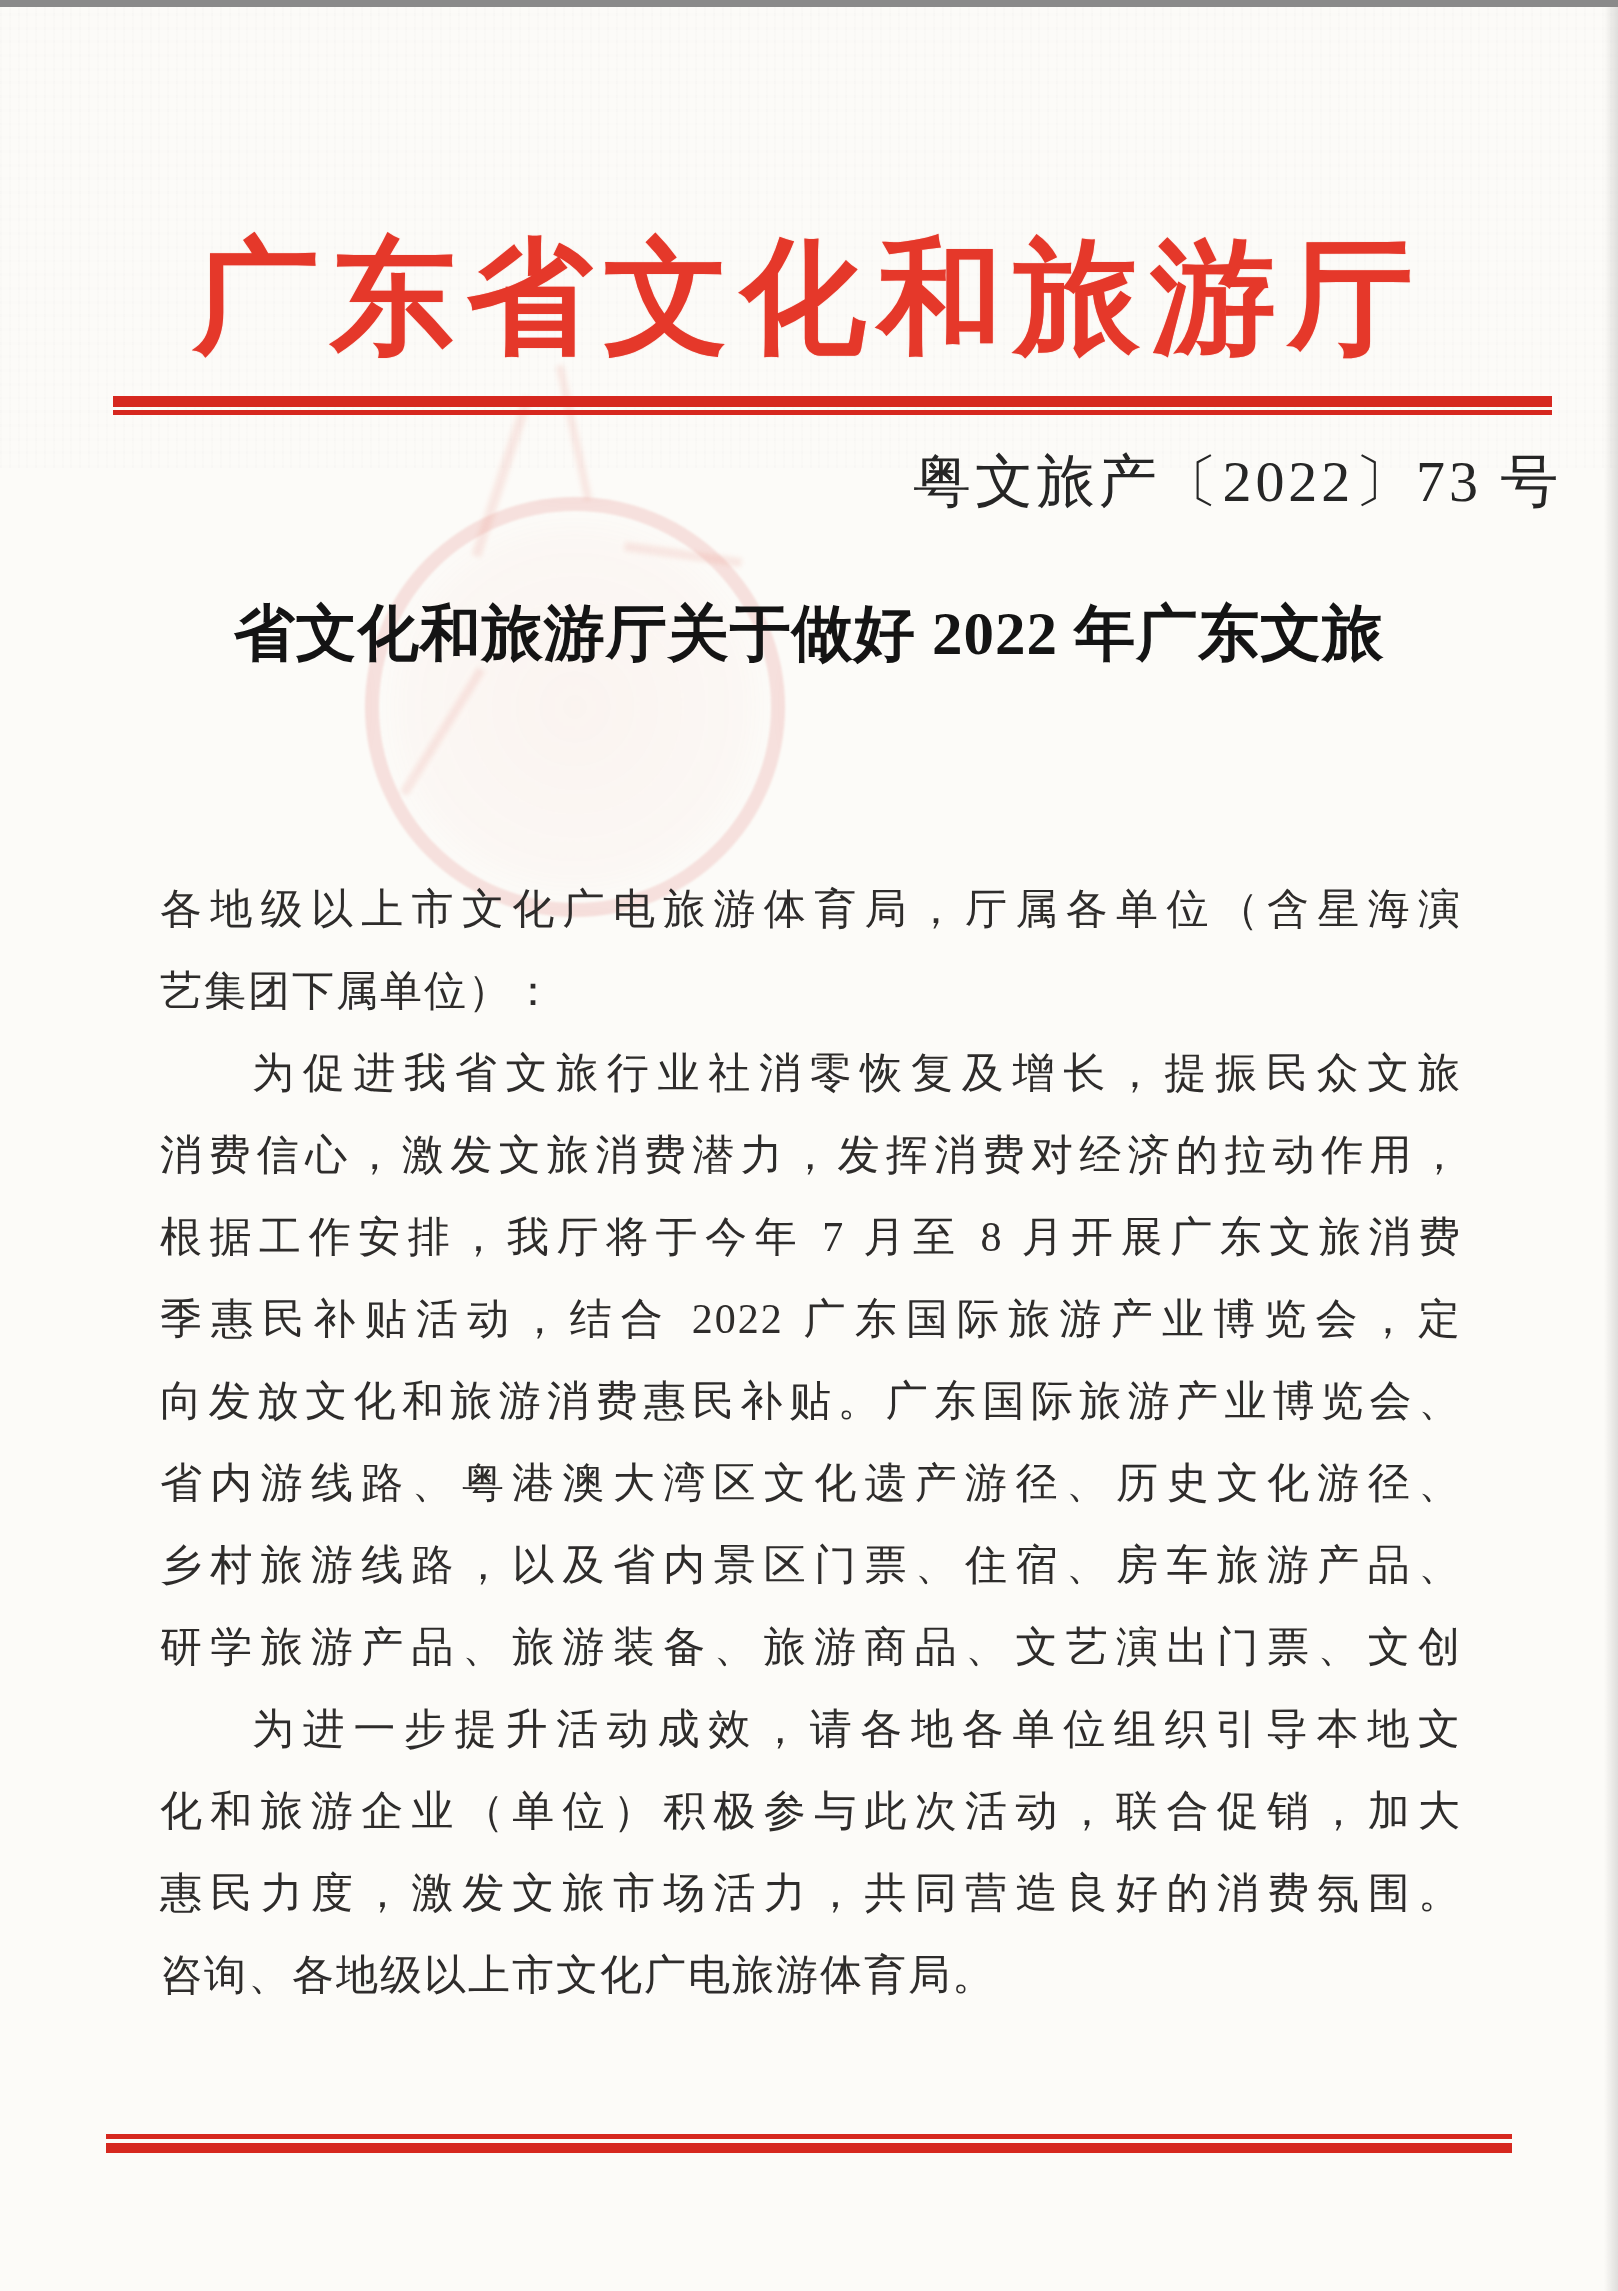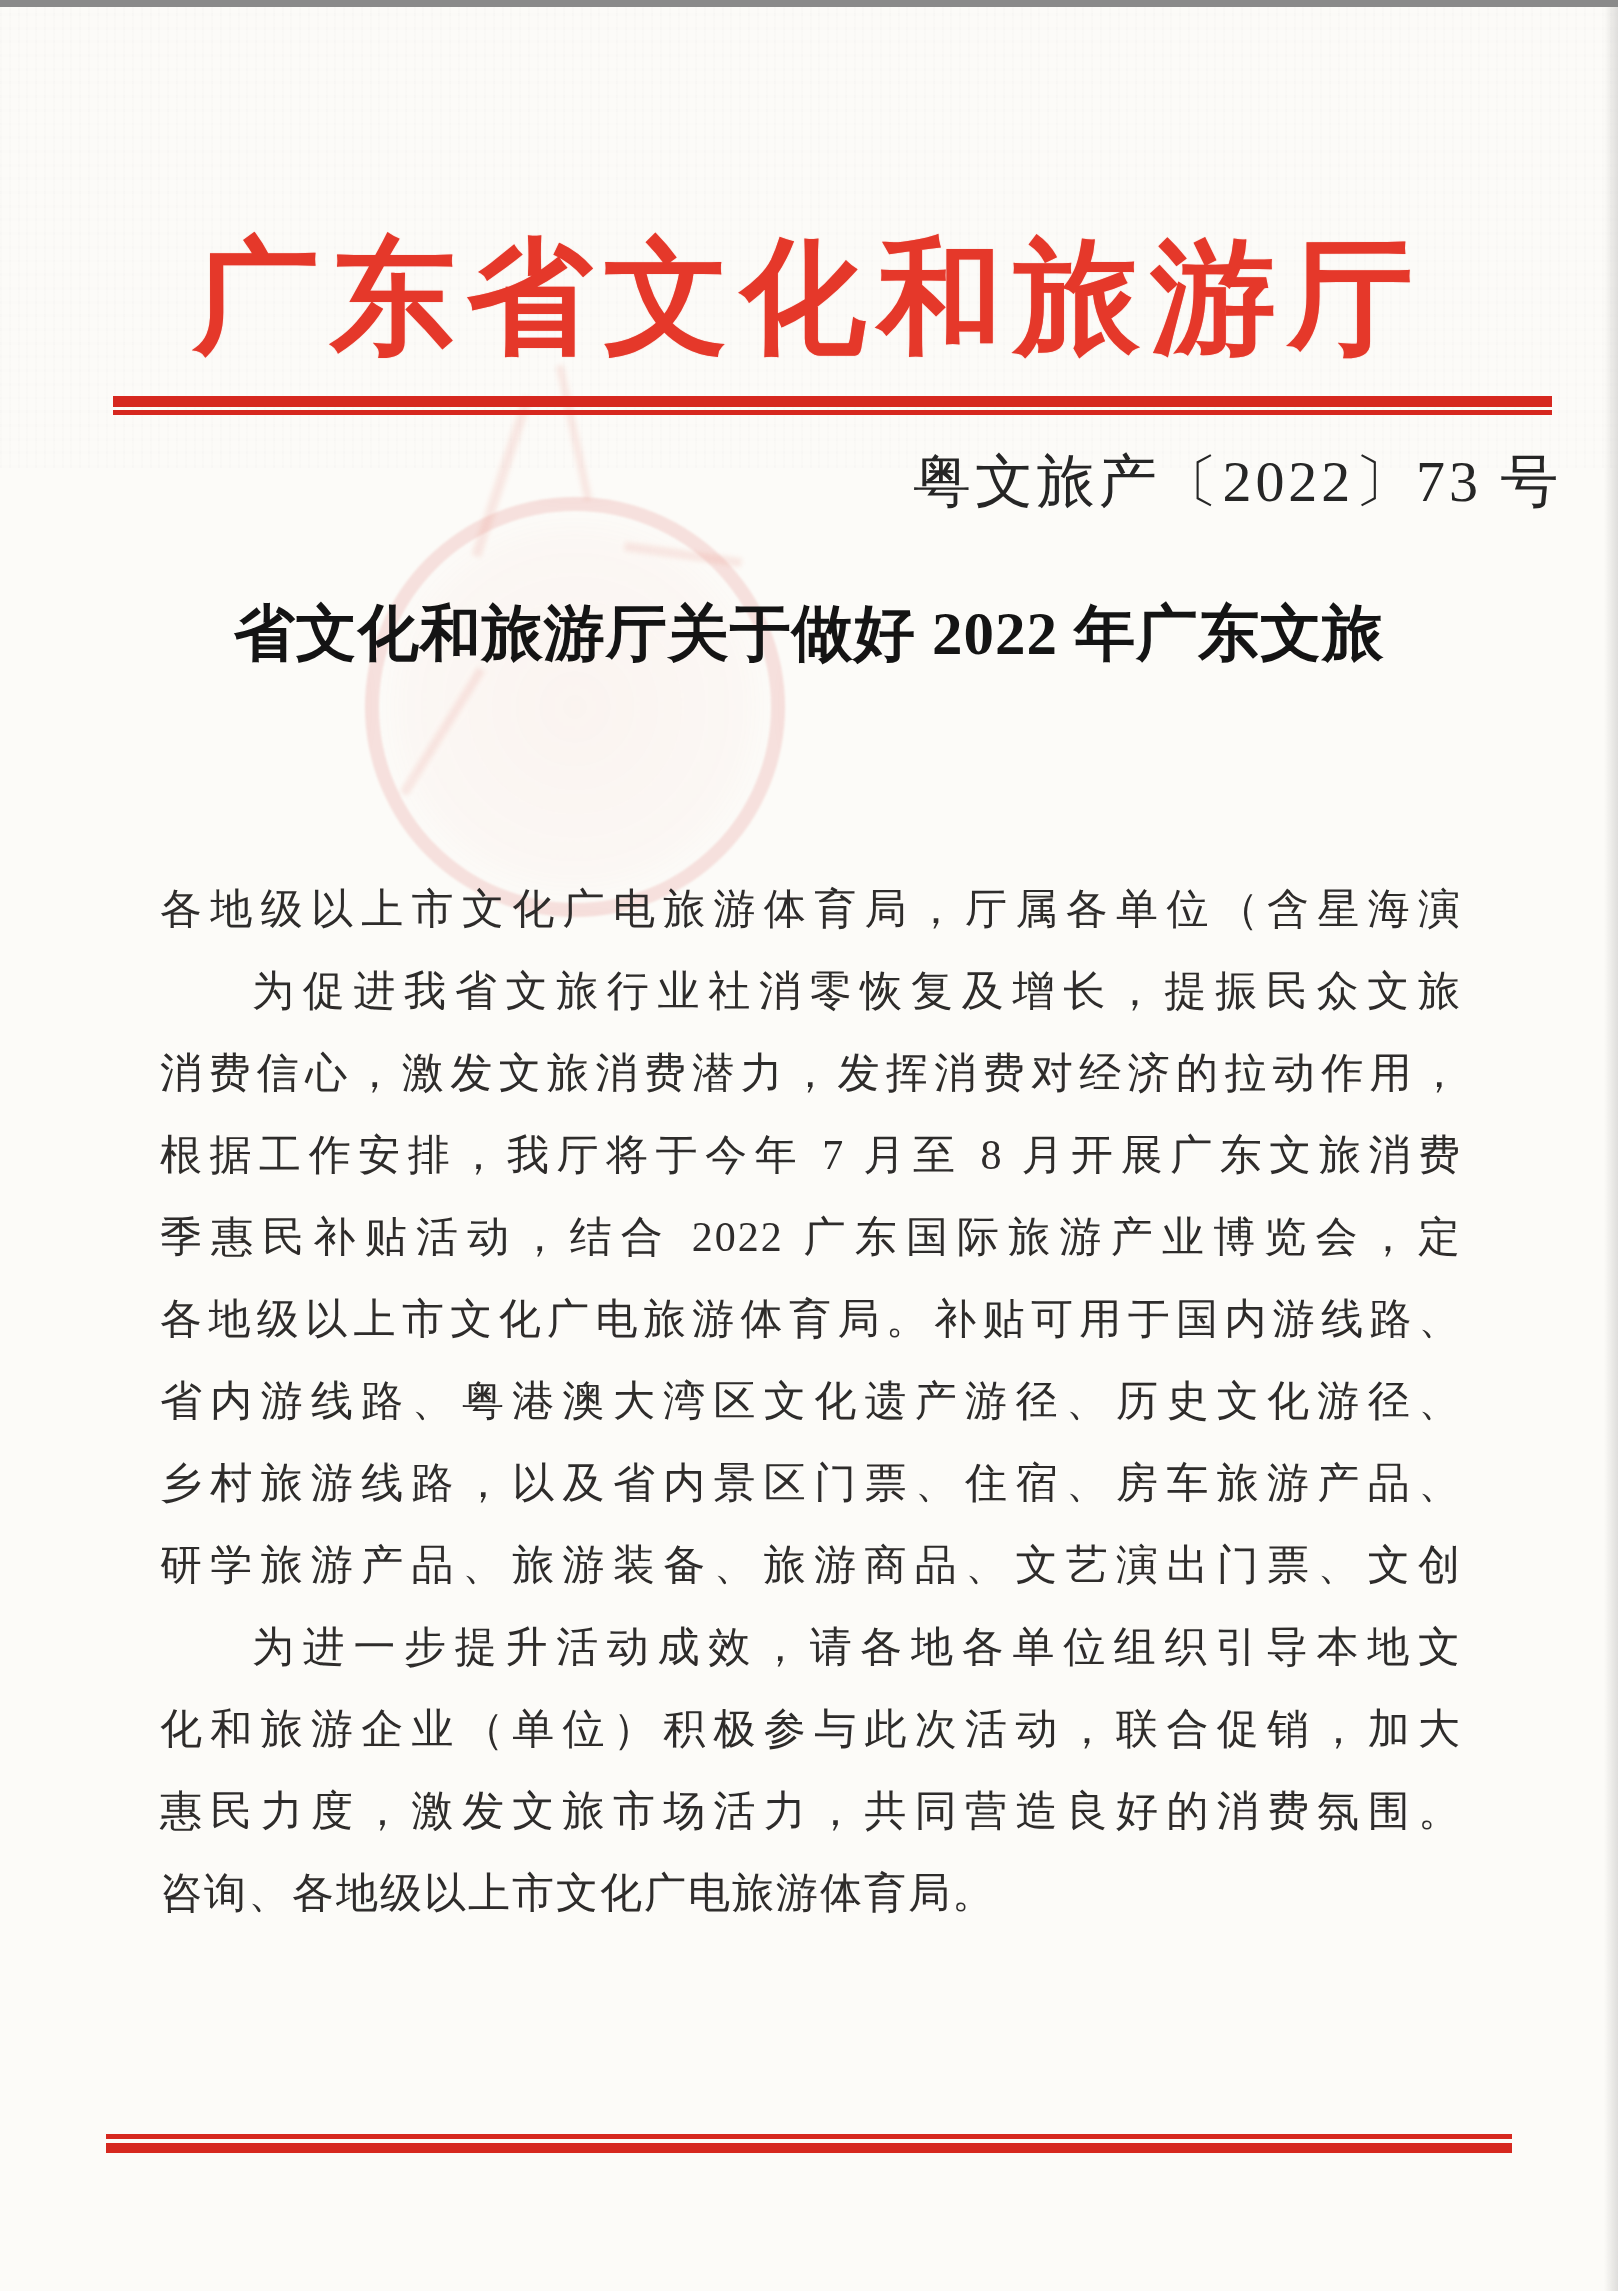--- a/index.html
+++ b/index.html
@@ -167,25 +167,26 @@
   <div class="rule-top-thick"></div>
   <div class="rule-top-thin"></div>
 
   <div class="doc-number">粤文旅产〔2022〕73 号</div>
 
   <div class="doc-title line1">省文化和旅游厅关于做好 2022 年广东文旅</div>
 
 
   <div class="body-text">
       <div class="body-line">各地级以上市文化广电旅游体育局，厅属各单位（含星海演</div>
+      <div class="body-line lastline">艺集团下属单位）：</div>
       <div class="body-line indent">为促进我省文旅行业社消零恢复及增长，提振民众文旅</div>
       <div class="body-line">消费信心，激发文旅消费潜力，发挥消费对经济的拉动作用，</div>
       <div class="body-line">根据工作安排，我厅将于今年 7 月至 8 月开展广东文旅消费</div>
       <div class="body-line">季惠民补贴活动，结合 2022 广东国际旅游产业博览会，定</div>
-      <div class="body-line">各地级以上市文化广电旅游体育局。补贴可用于国内游线路、</div>
+      <div class="body-line">向发放文化和旅游消费惠民补贴。广东国际旅游产业博览会、</div>
       <div class="body-line">省内游线路、粤港澳大湾区文化遗产游径、历史文化游径、</div>
       <div class="body-line">乡村旅游线路，以及省内景区门票、住宿、房车旅游产品、</div>
       <div class="body-line">研学旅游产品、旅游装备、旅游商品、文艺演出门票、文创</div>
       <div class="body-line indent">为进一步提升活动成效，请各地各单位组织引导本地文</div>
       <div class="body-line">化和旅游企业（单位）积极参与此次活动，联合促销，加大</div>
       <div class="body-line">惠民力度，激发文旅市场活力，共同营造良好的消费氛围。</div>
       <div class="body-line lastline">咨询、各地级以上市文化广电旅游体育局。</div>
     </div>
 
   <div class="rule-bottom-thin"></div>

